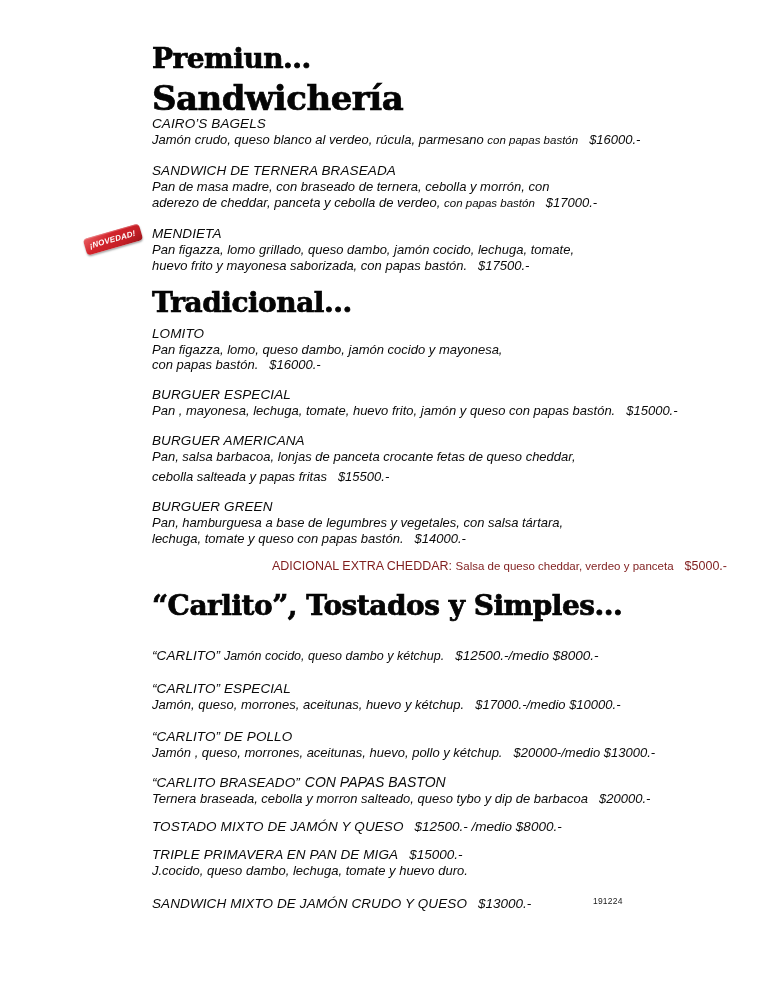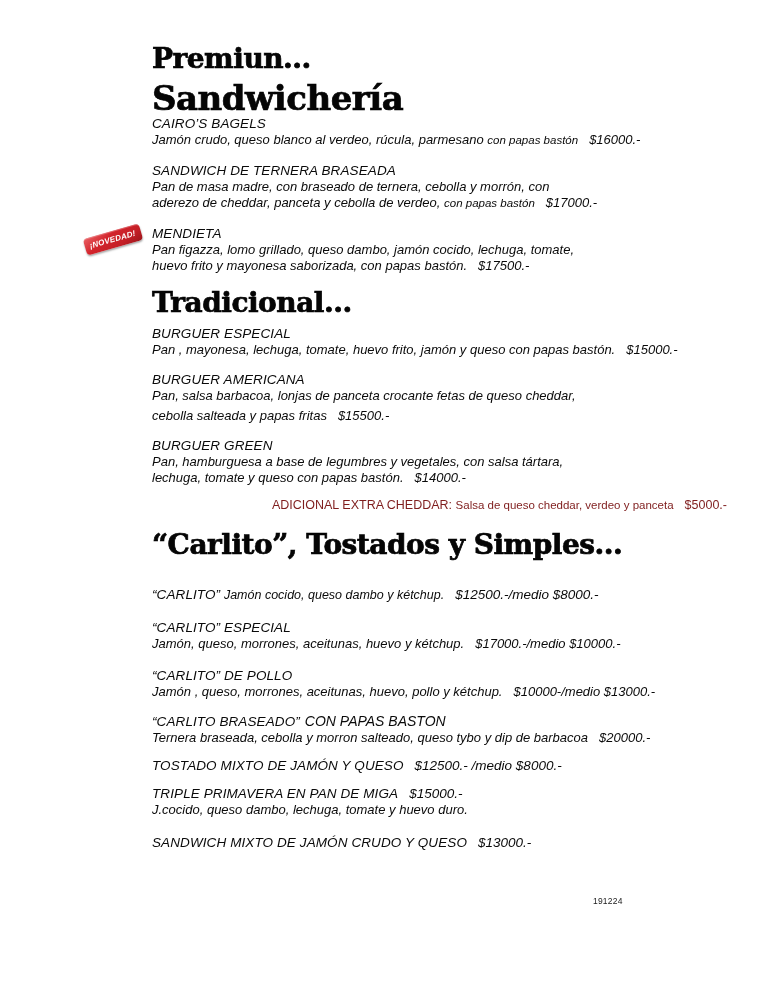--- a/index.html
+++ b/index.html
@@ -93,20 +93,25 @@
     </div>
 
     <div class="item">
       <div class="name-line"><span class="name">MENDIETA</span></div>
       <div class="line"><span>Pan figazza, lomo grillado, queso dambo, jamón cocido, lechuga, tomate,</span></div>
       <div class="line"><span>huevo frito y mayonesa saborizada, con papas bastón.</span><span class="price">$17500.-</span></div>
     </div>
 
     <h2 class="display section-heading heading-tradicional">Tradicional...</h2>
 
+    <div class="item mb14">
+      <div class="name-line"><span class="name">LOMITO</span></div>
+      <div class="line"><span>Pan figazza, lomo, queso dambo, jamón cocido y mayonesa,</span></div>
+      <div class="line"><span>con papas bastón.</span><span class="price">$16000.-</span></div>
+    </div>
 
     <div class="item">
       <div class="name-line"><span class="name">BURGUER ESPECIAL</span></div>
       <div class="line"><span>Pan , mayonesa, lechuga, tomate, huevo frito, jamón y queso con papas bastón.</span><span class="price">$15000.-</span></div>
     </div>
 
     <div class="item">
       <div class="name-line"><span class="name">BURGUER AMERICANA</span></div>
       <div class="line"><span>Pan, salsa barbacoa, lonjas de panceta crocante fetas de queso cheddar,</span></div>
       <div class="line spaced"><span>cebolla salteada y papas fritas</span><span class="price">$15500.-</span></div>
@@ -126,21 +131,21 @@
       <div class="name-line"><span class="name">“CARLITO”</span> <span class="inline-desc">Jamón cocido, queso dambo y kétchup.</span><span class="price">$12500.-/medio $8000.-</span></div>
     </div>
 
     <div class="item mb17">
       <div class="name-line"><span class="name">“CARLITO” ESPECIAL</span></div>
       <div class="line"><span>Jamón, queso, morrones, aceitunas, huevo y kétchup.</span><span class="price">$17000.-/medio $10000.-</span></div>
     </div>
 
     <div class="item mb13">
       <div class="name-line"><span class="name">“CARLITO” DE POLLO</span></div>
-      <div class="line"><span>Jamón , queso, morrones, aceitunas, huevo, pollo y kétchup.</span><span class="price">$10000-/medio $13000.-</span></div>
+      <div class="line"><span>Jamón , queso, morrones, aceitunas, huevo, pollo y kétchup.</span><span class="price">$20000-/medio $13000.-</span></div>
     </div>
 
     <div class="item mb13">
       <div class="name-line"><span class="name">“CARLITO BRASEADO”</span><span class="name-suffix">CON PAPAS BASTON</span></div>
       <div class="line"><span>Ternera braseada, cebolla y morron salteado, queso tybo y dip de barbacoa</span><span class="price">$20000.-</span></div>
     </div>
 
     <div class="item mb12">
       <div class="name-line"><span class="name">TOSTADO MIXTO DE JAMÓN Y QUESO</span><span class="price">$12500.- /medio $8000.-</span></div>
     </div>

